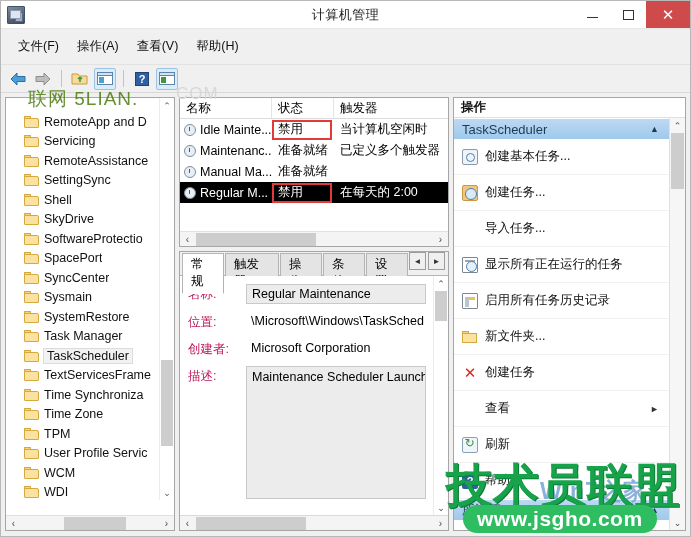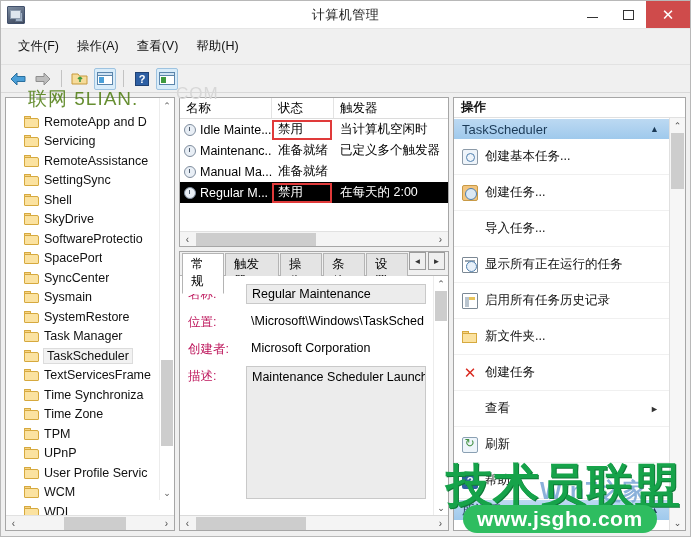--- a/index.html
+++ b/index.html
@@ -508,27 +508,20 @@
                 <span class="ft"></span>
                 <span class="fb"></span>
               </span>
               <span class="tree-label">TPM</span>
             </div>
             <div class="tree-row">
               <span class="folder">
                 <span class="ft"></span>
                 <span class="fb"></span>
               </span>
-              <span class="tree-label">UPnP</span>
-            </div>
-            <div class="tree-row">
-              <span class="folder">
-                <span class="ft"></span>
-                <span class="fb"></span>
-              </span>
               <span class="tree-label">User Profile Servic</span>
             </div>
             <div class="tree-row">
               <span class="folder">
                 <span class="ft"></span>
                 <span class="fb"></span>
               </span>
               <span class="tree-label">WCM</span>
             </div>
             <div class="tree-row">

